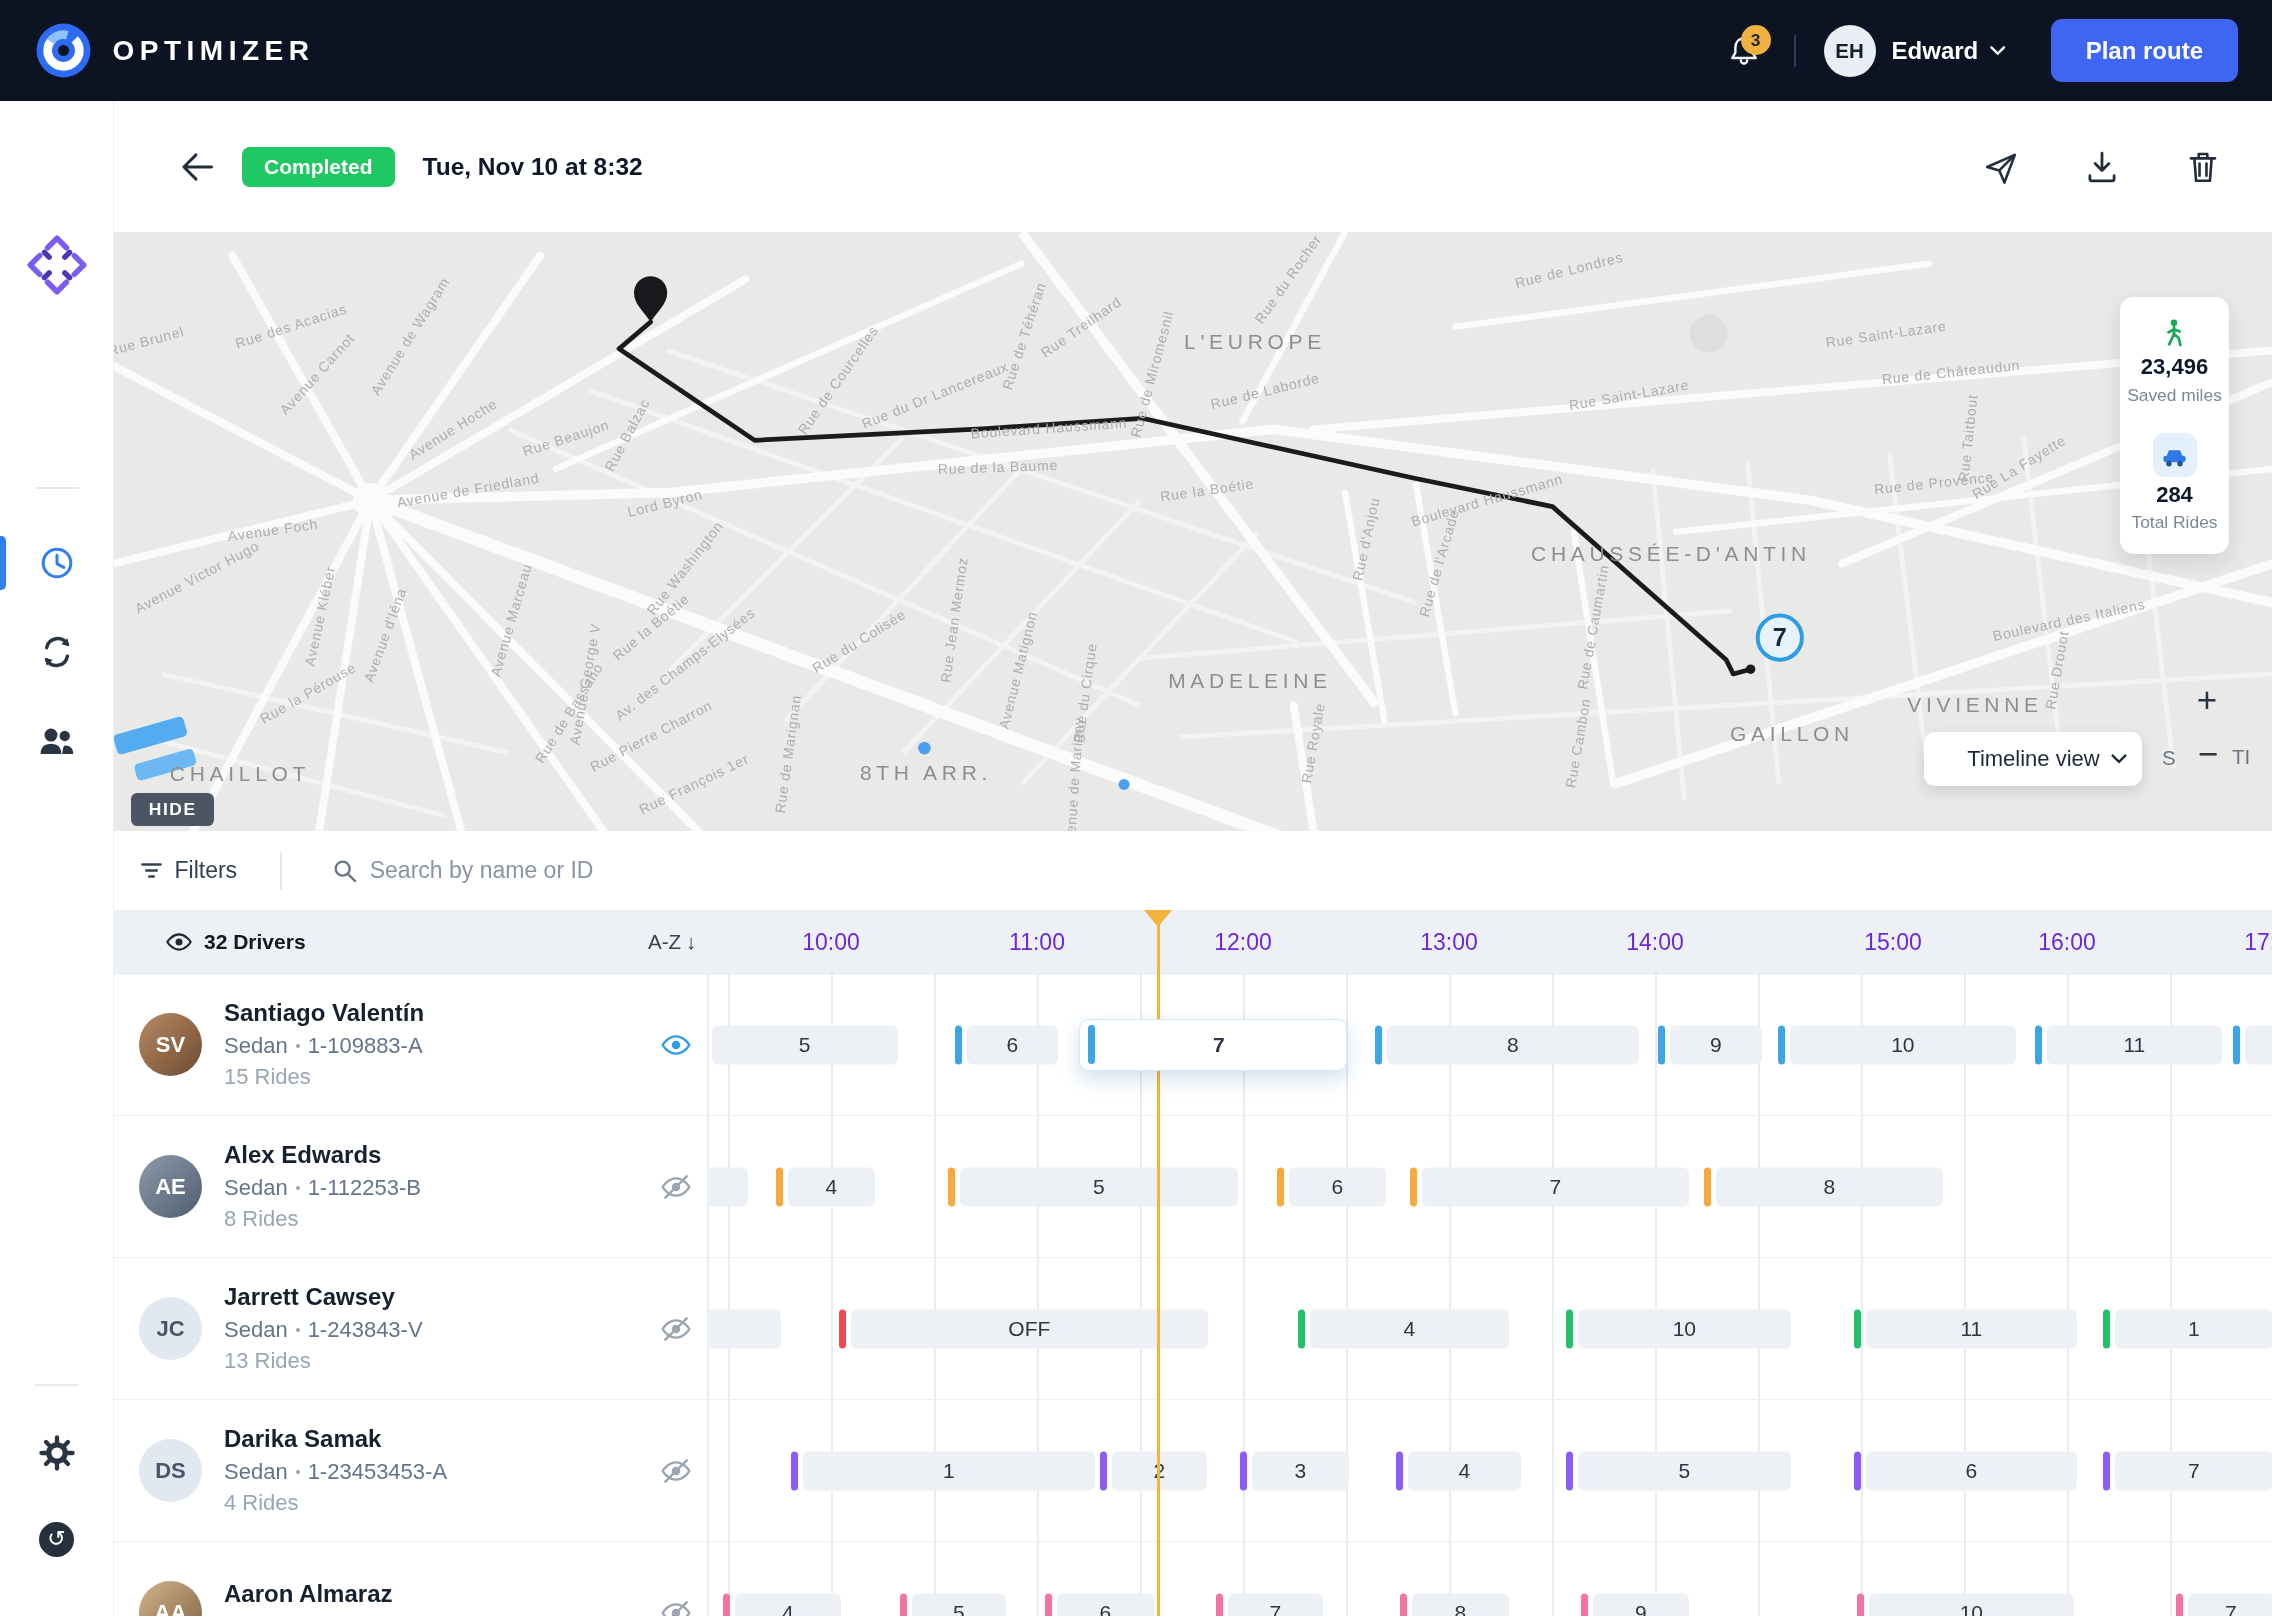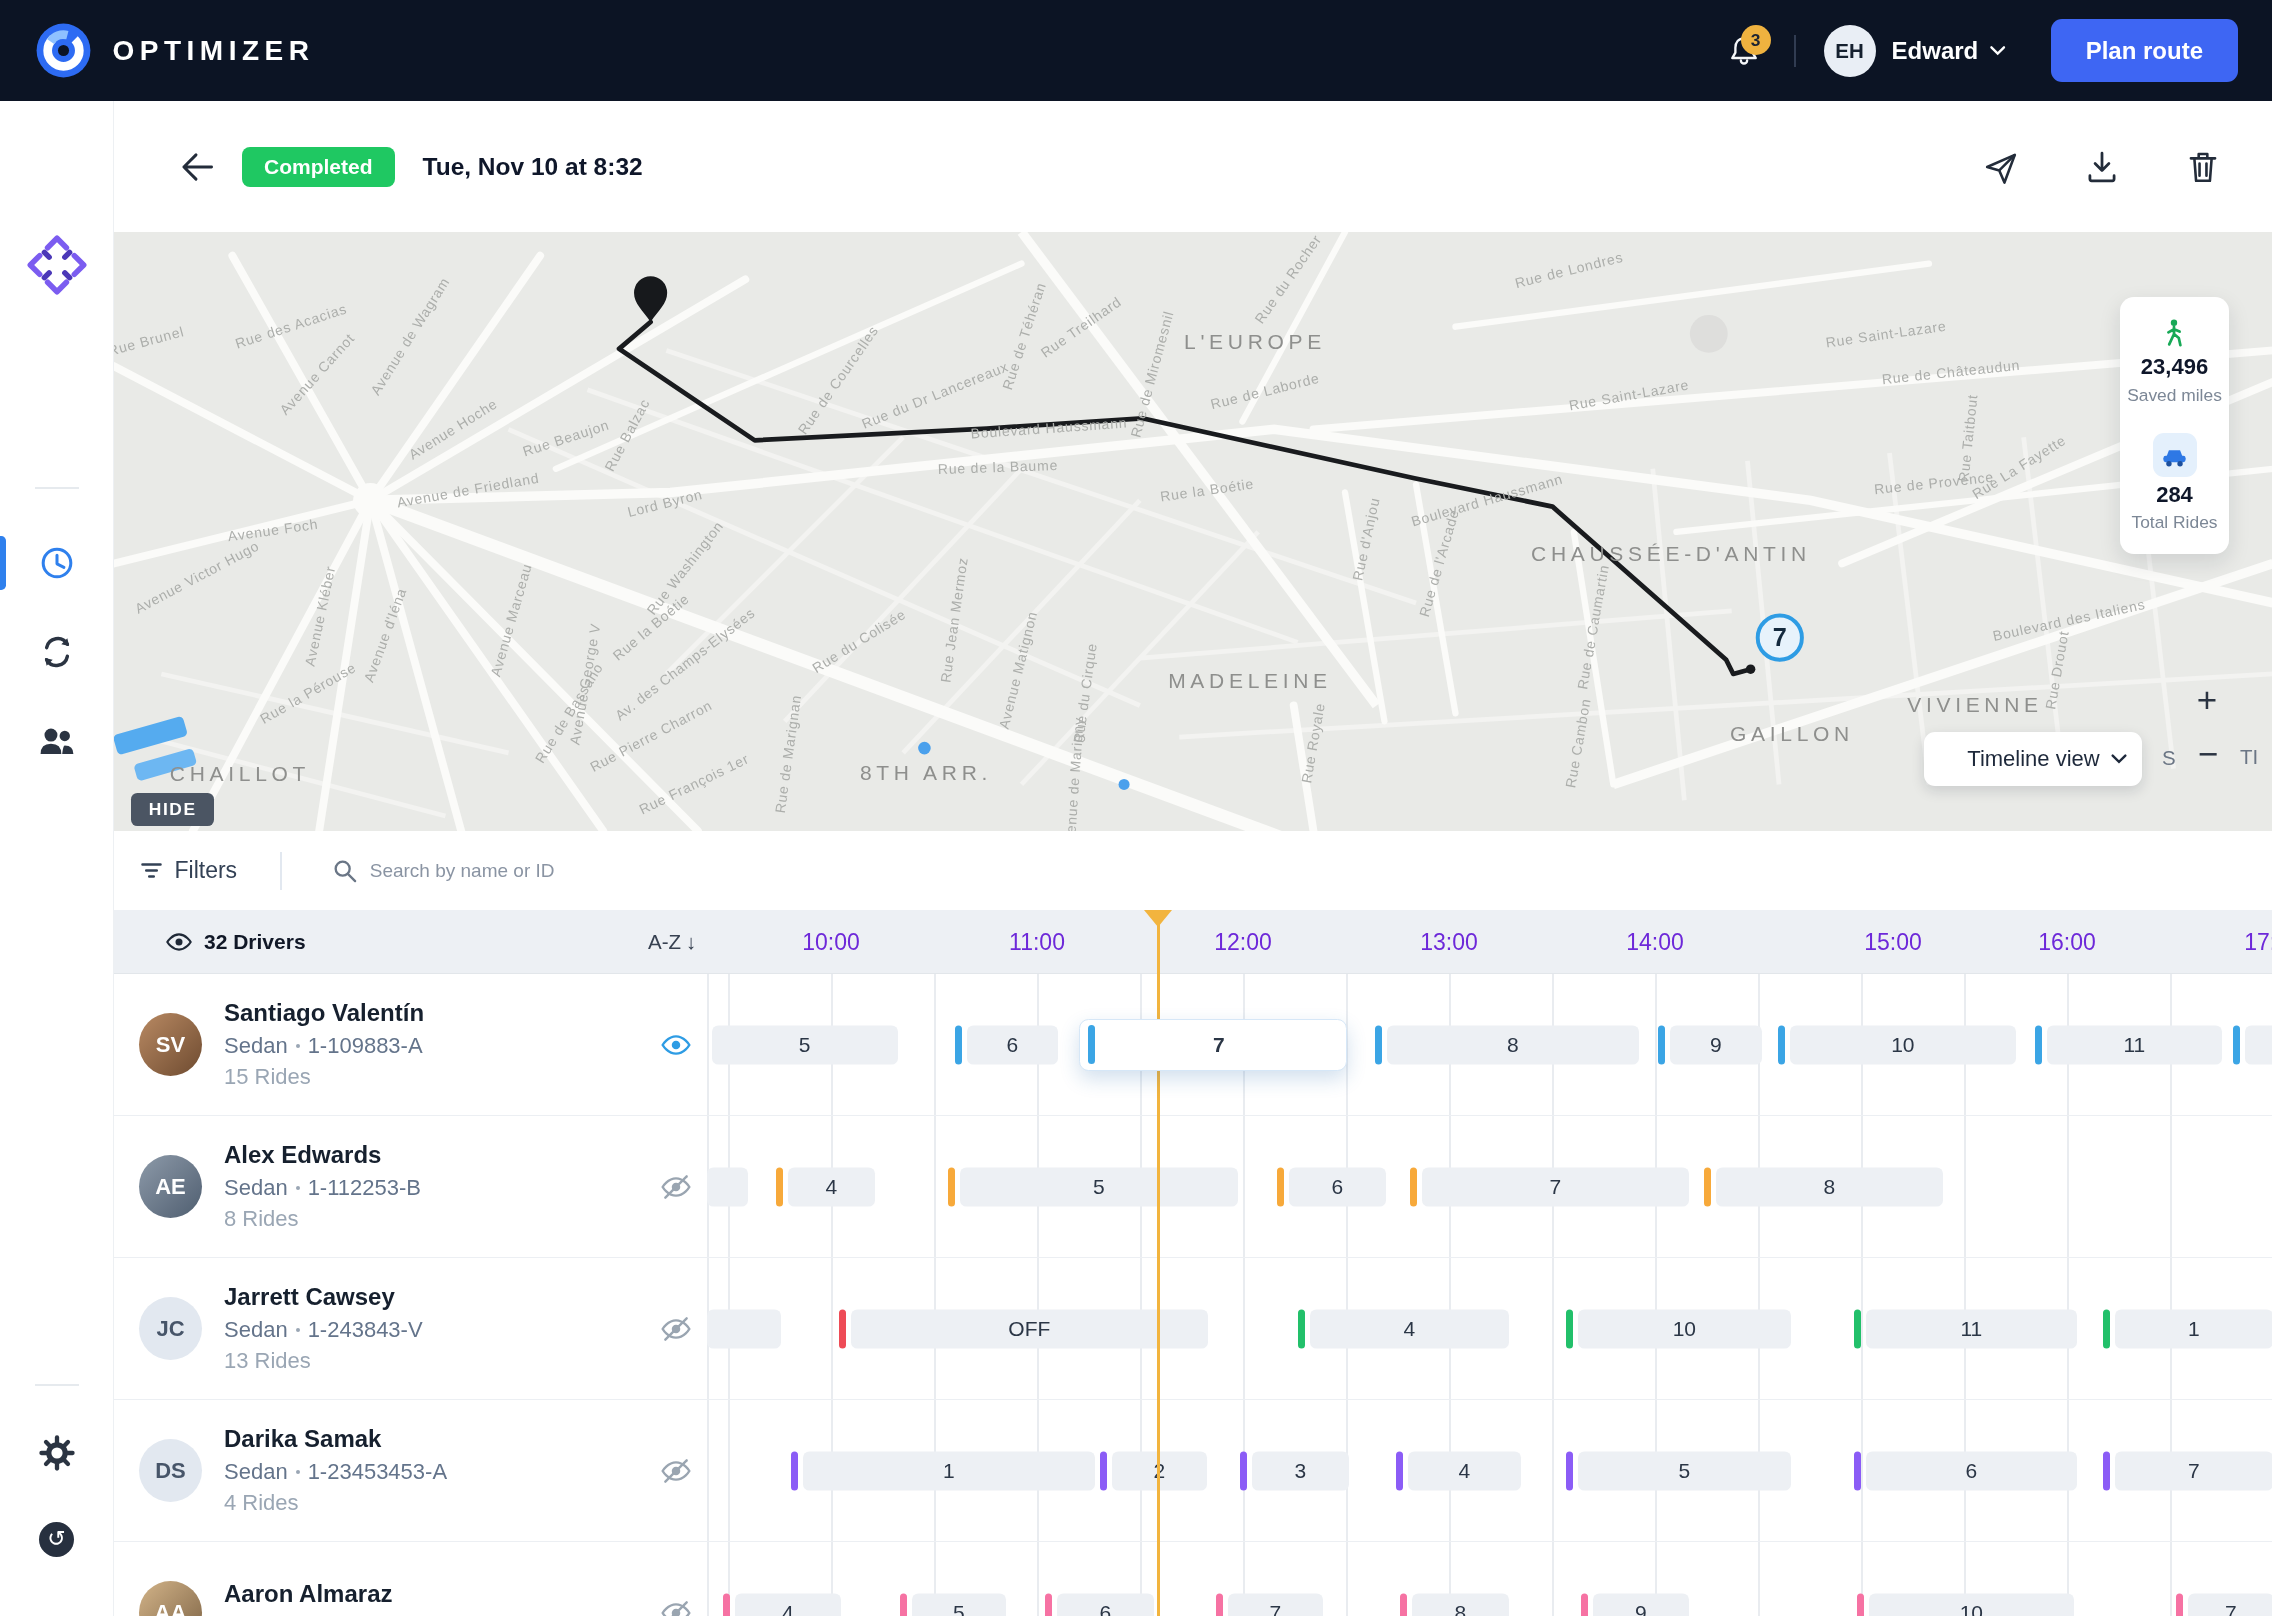--- a/index.html
+++ b/index.html
@@ -63,21 +63,21 @@
   .zoom-out { position:absolute; left:2072px; top:502px; font-size:35px; color:#2b3442; width:44px; text-align:center; }
   .edge-label { position:absolute; font-size:20.5px; color:#6b7685; }
   .hide-tag { position:absolute; left:17.4px; bottom:4.7px; background:#4b5563; color:#fff; font-size:17.4px;
     font-weight:600; letter-spacing:1.6px; padding:6.3px 17.4px; border-radius:6.3px; }
 
   
   .filter-bar { height:79px; background:#fff; display:flex; align-items:center; padding-left:24px; }
   .filters-btn { display:flex; align-items:center; gap:9.5px; font-size:23px; color:#334155; font-weight:500; }
   .fb-divider { width:1.6px; height:38px; background:#e2e8f0; margin-left:43px; }
   .search-wrap { display:flex; align-items:center; margin-left:49px; gap:11px; flex:1; }
-  .search-input { border:none; outline:none; font-size:19px; color:#334155; width:552px; font-family:inherit; }
+  .search-input { border:none; outline:none; font-size:23px; color:#334155; width:552px; font-family:inherit; }
   .search-input::placeholder { color:#8a94a3; }
 
   
   .timeline-section { position:relative; flex:1; overflow:hidden; }
   .tl-header { height:64px; background:#edf0f4; border-bottom:1.6px solid #e2e6ea; display:flex; }
   .tl-head-left { width:593px; flex:none; display:flex; align-items:center; padding-left:51px; gap:11px; position:relative; }
   .drivers-label { font-size:21px; font-weight:700; color:#111827; }
   .sort { margin-left:auto; margin-right:11px; font-size:20.5px; color:#374151; display:flex; gap:4.7px; align-items:center; }
   .tl-head-grid { flex:1; position:relative; overflow:hidden; }
   .hour { position:absolute; top:50%; transform:translate(-50%,-50%); font-size:23px; color:#6d28d9; white-space:nowrap; }
@@ -399,21 +399,21 @@
         <span style="display:flex;">
           <svg width="16" height="10.3" viewBox="0 0 20 13" fill="none">
               <path d="M2 2 l8 8 8-8" stroke="#1e293b" stroke-width="3" stroke-linecap="round"></path>
             </svg>
         </span>
       </button>
 
       <button class="zoom-in">+</button>
       <button class="zoom-out">−</button>
       <span class="edge-label" style="left:2048px;top:514px;">S</span>
-      <span class="edge-label" style="left:2118px;top:513px;margin-left:8px;">TI</span>
+      <span class="edge-label" style="left:2118px;top:513px;">TI</span>
 
       <button class="hide-tag">HIDE</button>
     </div>
 
     <div class="filter-bar">
       <button class="filters-btn">
         <span style="display:flex;">
           <svg width="27" height="27" viewBox="0 0 36 36" fill="none">
             <path d="M6 10 H30 M11 18 H25 M15 26 H21" stroke="#334155" stroke-width="3.4" stroke-linecap="round"></path>
           </svg>

